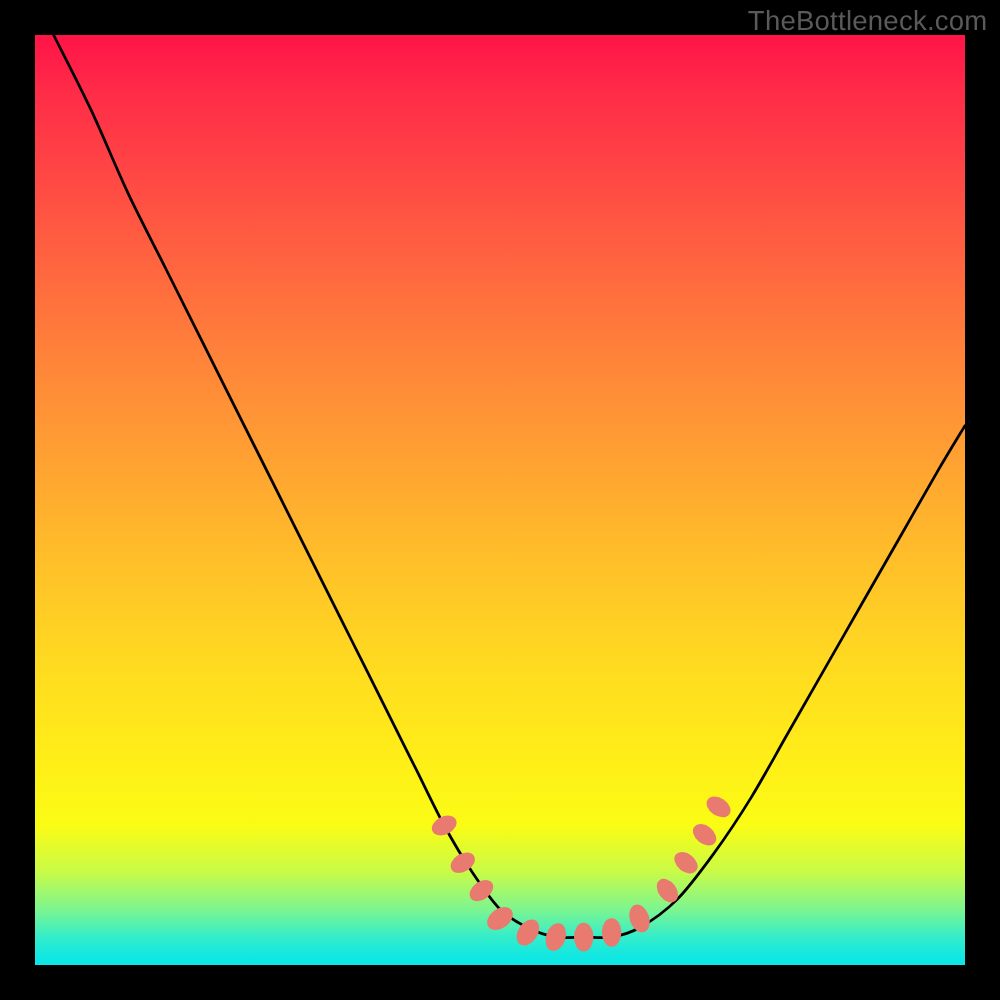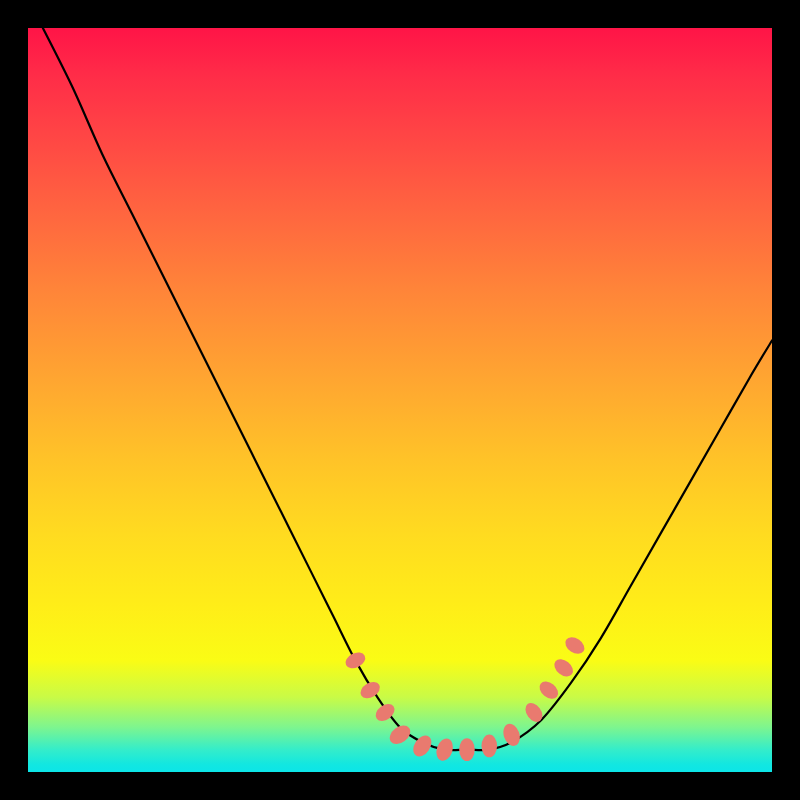--- a/index.html
+++ b/index.html
@@ -79,13 +79,14 @@
           <ellipse cx="438.96" cy="721.68" rx="7.8" ry="11.4" transform="rotate(0 438.96 721.68)" class="pt" fill="#e97a6f"></ellipse>
           <ellipse cx="461.28" cy="717.96" rx="7.8" ry="11.4" transform="rotate(0 461.28 717.96)" class="pt" fill="#e97a6f"></ellipse>
           <ellipse cx="483.6" cy="706.8" rx="7.8" ry="11.4" transform="rotate(-18.434948822921836 483.6 706.8)" class="pt" fill="#e97a6f"></ellipse>
           <ellipse cx="505.92" cy="684.48" rx="7.15" ry="10.450000000000001" transform="rotate(-36.86989764584409 505.92 684.48)" class="pt" fill="#e97a6f"></ellipse>
           <ellipse cx="520.8" cy="662.16" rx="7.15" ry="10.450000000000001" transform="rotate(-51.34019174590986 520.8 662.16)" class="pt" fill="#e97a6f"></ellipse>
           <ellipse cx="535.68" cy="639.84" rx="7.15" ry="10.450000000000001" transform="rotate(-51.34019174590986 535.68 639.84)" class="pt" fill="#e97a6f"></ellipse>
           <ellipse cx="546.84" cy="617.52" rx="7.15" ry="10.450000000000001" transform="rotate(-56.309932474020215 546.84 617.52)" class="pt" fill="#e97a6f"></ellipse>
         </g>
     </svg>
   </div>
+  <div class="watermark">TheBottleneck.com</div>
 </div>
 
 </body></html>

